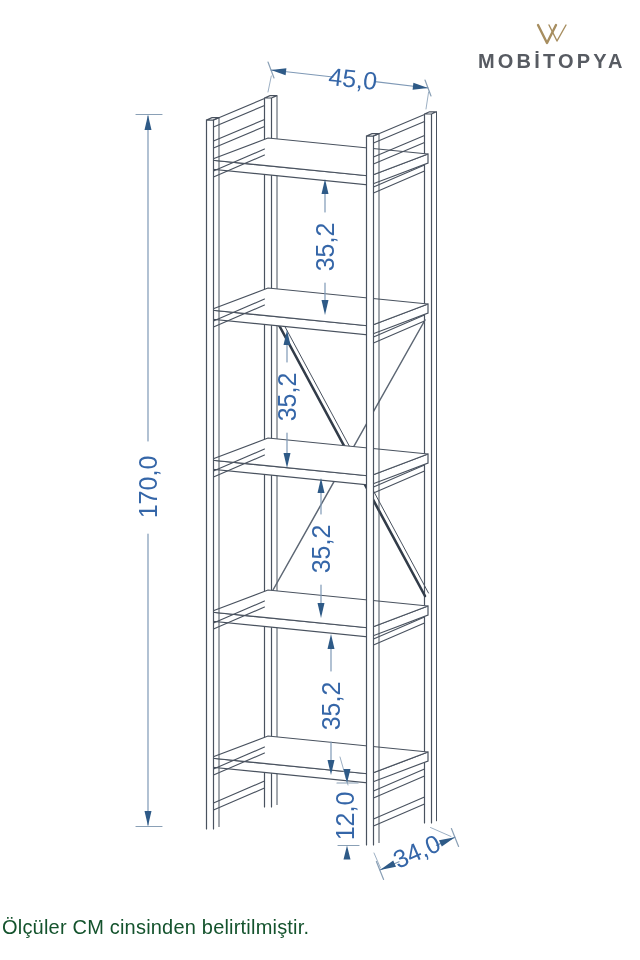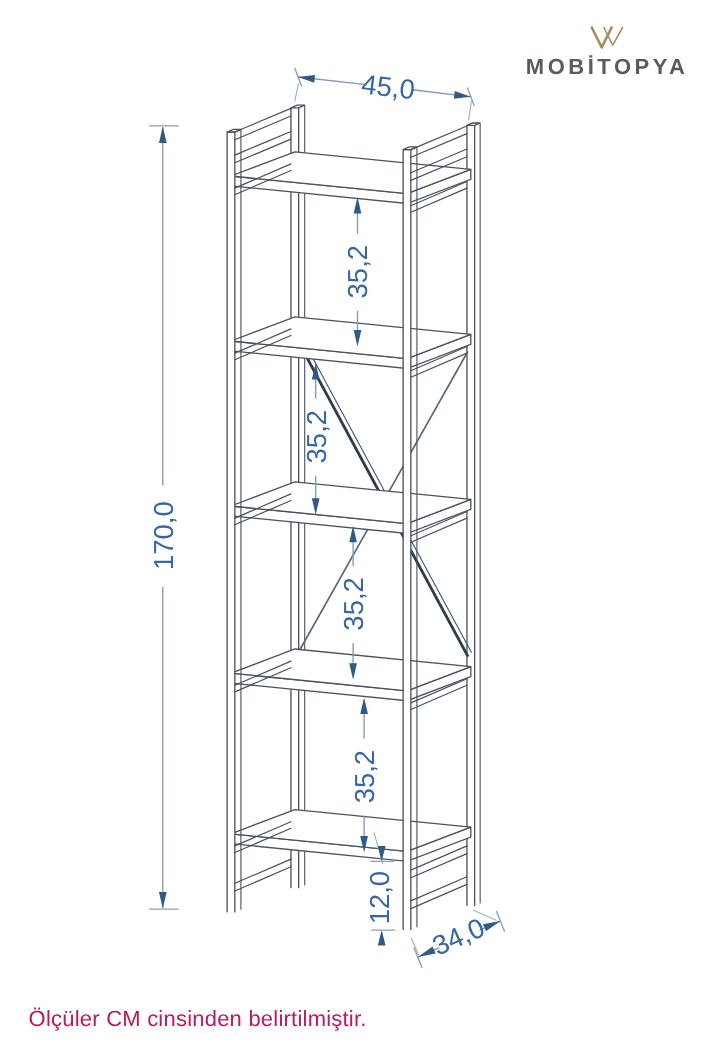--- a/index.html
+++ b/index.html
@@ -12,21 +12,21 @@
   .drawing{position:absolute;left:0;top:0;}
   .logo{
     position:absolute;top:22px;right:12px;width:150px;text-align:left;
   }
   .logo .monogram{margin:0 auto;display:block;}
   .logo .brand-text{
     margin-top:4px;font-size:20px;font-weight:700;letter-spacing:3.2px;
     color:#575b62;white-space:nowrap;
   }
   .note{
-    position:absolute;left:26px;top:916px;font-size:20px;color:#be185d;
+    position:absolute;left:2px;top:916px;font-size:20px;color:#14532d;
     letter-spacing:0.2px;
   }
   text.dim{
     font-family:"Liberation Sans", sans-serif;font-size:25px;fill:#3566a8;
   }
 </style>
 </head>
 <body>
 
 <div class="stage">

